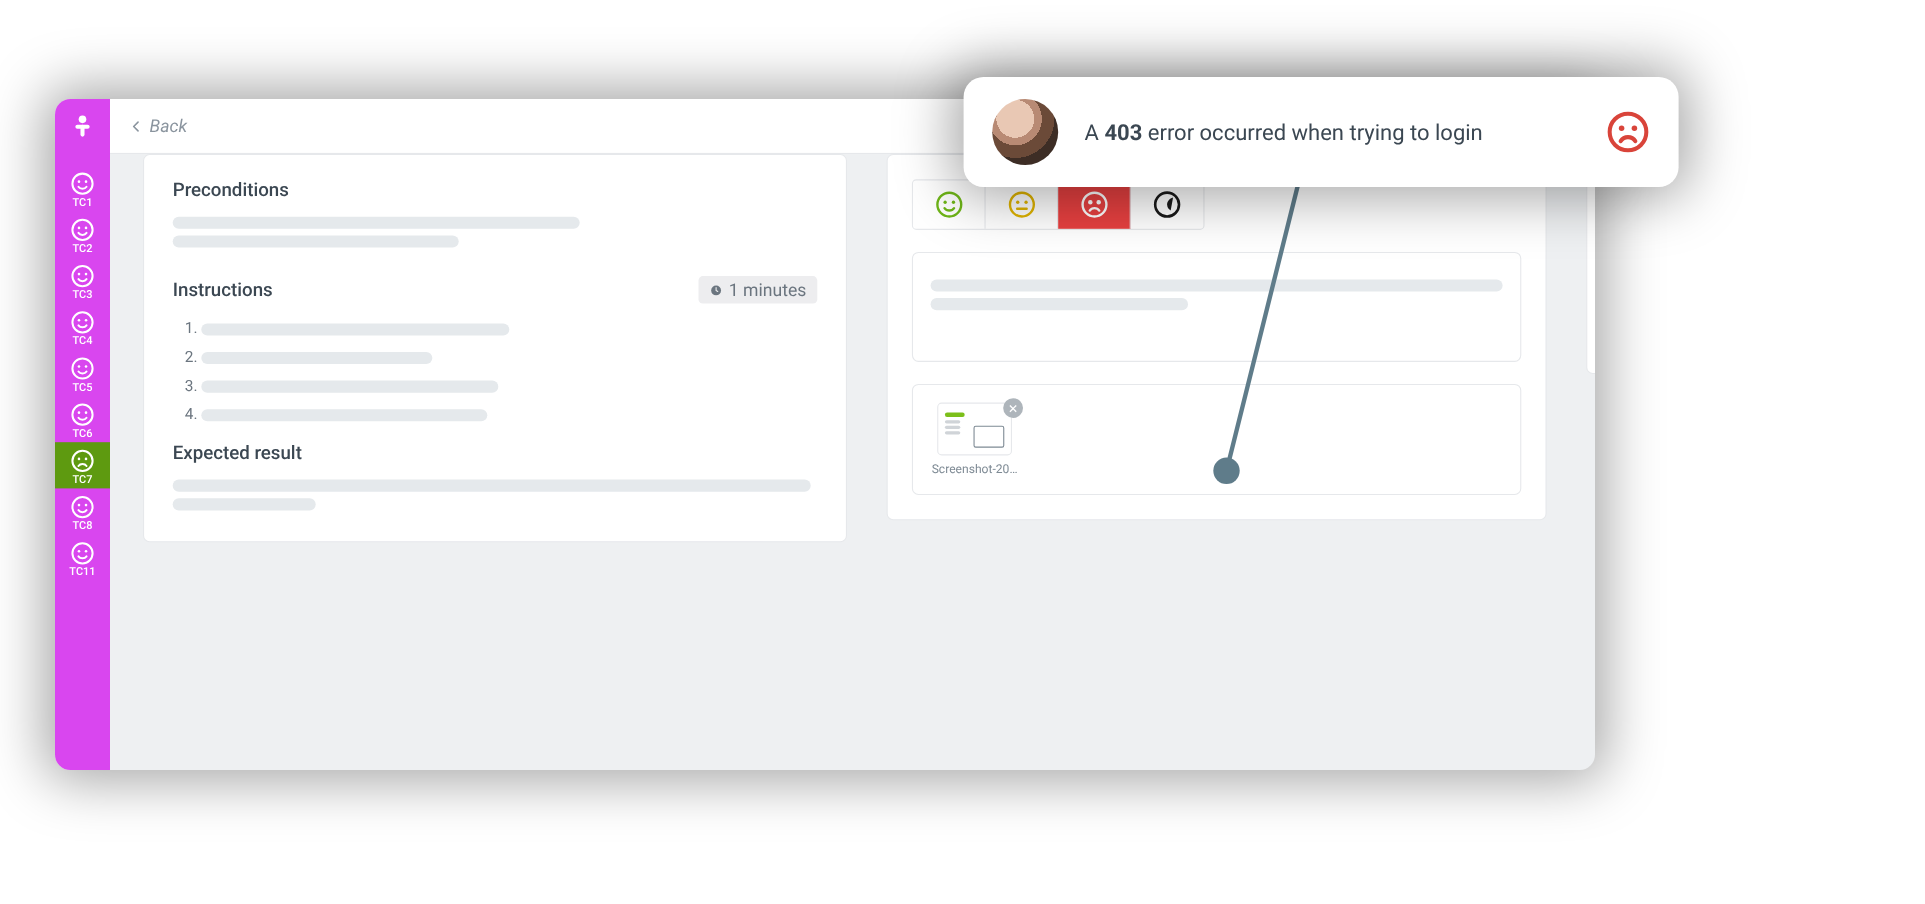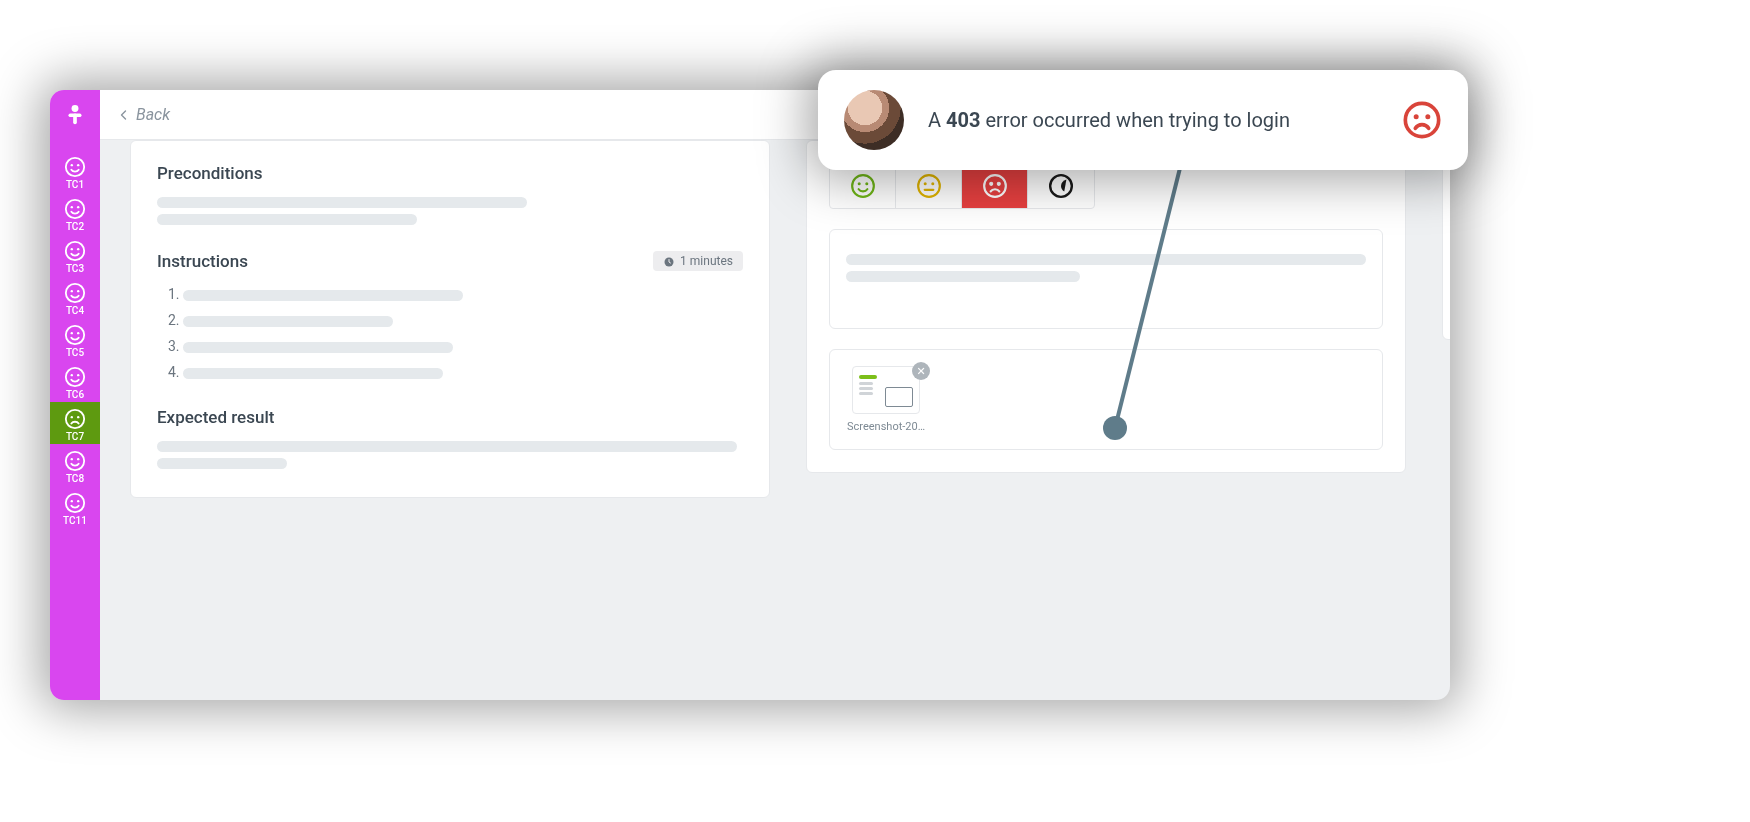--- a/index.html
+++ b/index.html
@@ -90,23 +90,23 @@
     margin-bottom: 14px;
   }
   .ph { height: 11px; background: #e5e9ec; border-radius: 6px; margin: 6px 0; }
   .w-lg { width: 370px; }
   .w-md { width: 260px; }
   .w-xl { width: 580px; }
   .w-sm { width: 130px; }
 
   .instr-head { display:flex; align-items:center; justify-content:space-between; margin-top:26px; }
   .pill {
-    background:#ededef; color:#6b757f; font-size:12px;
+    background:#ededef; color:#6b757f; font-size:16px;
     padding:3px 10px; border-radius:4px;
-    display:inline-flex; align-items:flex-end; gap:5px;
+    display:inline-flex; align-items:center; gap:5px;
   }
   ol { list-style: decimal; padding-left: 26px; margin-top:10px; color:#6b757f; font-size:14px; }
   ol li { padding: 5px 0; }
   ol li .ph { display:inline-block; vertical-align:middle; margin:0; }
 
   
   .ratings { display:flex; border:1px solid #e6e8eb; border-radius:4px; width:max-content; }
   .rate {
     width:66px; height:44px;
     display:flex; align-items:center; justify-content:center;
@@ -143,21 +143,21 @@
   .thumb-x {
     position:absolute; top:-4px; right:-4px; width:18px; height:18px; border-radius:50%;
     background:#aeb5bb; color:#fff; font-size:11px; display:flex; align-items:center; justify-content:center;
     cursor:pointer;
   }
   .thumb-name { font-size:11px; color:#7e8a94; white-space:nowrap; overflow:hidden; text-overflow:ellipsis; }
 
   
   .toast {
     position:absolute;
-    left:818px; top:70px;
+    left:876px; top:70px;
     width:650px; height:100px;
     background:#fff;
     border-radius:18px;
     box-shadow: 0 0 50px 10px rgba(0,0,0,0.35);
     display:flex; align-items:center;
     padding:0 26px;
     gap:24px;
     z-index:10;
   }
   .toast .avatar {
@@ -301,21 +301,21 @@
           </span>
         </div>
 
         <ol>
           <li><span class="ph" style="width:280px"></span></li>
           <li><span class="ph" style="width:210px"></span></li>
           <li><span class="ph" style="width:270px"></span></li>
           <li><span class="ph" style="width:260px"></span></li>
         </ol>
 
-        <h3 class="sec" style="margin-top:22px">Expected result</h3>
+        <h3 class="sec" style="margin-top:12px">Expected result</h3>
         <div class="ph w-xl"></div>
         <div class="ph w-sm"></div>
       </div>
 
       <div class="card right-card">
         <div class="ratings">
           <div class="rate">
             <svg width="26" height="26" viewBox="0 0 24 24">
               <circle cx="12" cy="12" r="10" stroke="#6fb618" stroke-width="2" fill="none"></circle>
               <circle class="dot" cx="8.5" cy="10" r="1.4" fill="#6fb618"></circle>

